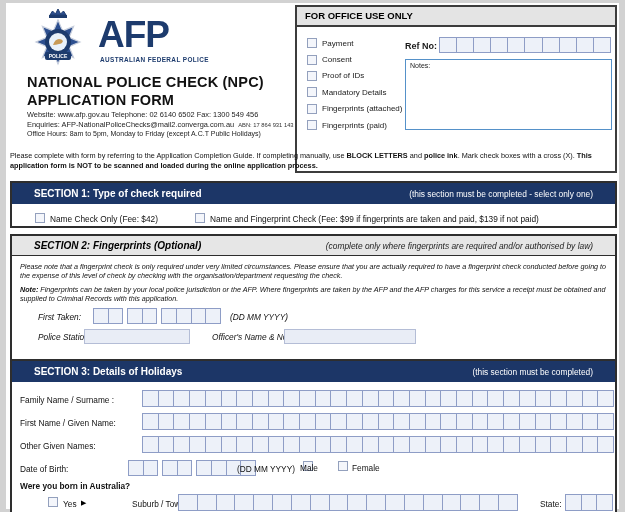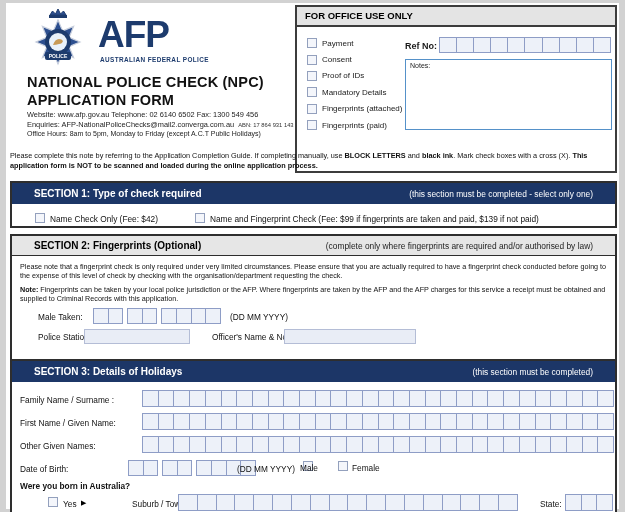--- a/index.html
+++ b/index.html
@@ -113,45 +113,45 @@
       <span class="cell"></span>
       <span class="cell"></span>
       <span class="cell"></span>
     </div>
   <div class="abs notes-box" style="left:108px; top:52px; width:207px; height:71px;">
     <div class="notes-label">Notes:</div>
   </div>
 </div>
 
 <div class="abs intro" style="left:10px; top:151px; width:606px;">
-  <span>Please complete this note by referring to the Application Completion Guide. If completing manually, use </span><span class="b">BLOCK LETTERS</span><span> and </span><span class="b">black ink</span><span>. Mark check boxes with a cross (X).</span>
+  <span>Please complete with form by referring to the Application Completion Guide. If completing manually, use </span><span class="b">BLOCK LETTERS</span><span> and </span><span class="b">police ink</span><span>. Mark check boxes with a cross (X).</span>
   <span class="b">This application form is NOT to be scanned and loaded during the online application process.</span>
 </div>
 
 <div class="abs sec" style="left:10px; top:181px; width:607px; height:47px;">
   <div class="sec-head navy">
     <span class="sec-title">SECTION 1: Type of check required</span>
     <span class="sec-note">(this section must be completed - select only one)</span>
   </div>
   <span class="abs cb" style="left:23px; top:30px;"></span>
   <span class="abs field-label" style="left:38px; top:31px;">Name Check Only (Fee: $42)</span>
   <span class="abs cb" style="left:183px; top:30px;"></span>
   <span class="abs field-label" style="left:198px; top:31px;">Name and Fingerprint Check (Fee: $99 if fingerprints are taken and paid, $139 if not paid)</span>
 </div>
 
-<div class="abs sec" style="left:10px; top:234px; width:607px; height:134px;">
+<div class="abs sec" style="left:10px; top:234px; width:607px; height:134px;font-style:italic;">
   <div class="sec-head gray">
     <span class="sec-title">SECTION 2: Fingerprints (Optional)</span>
     <span class="sec-note" style="color:#222;">(complete only where fingerprints are required and/or authorised by law)</span>
   </div>
   <div class="abs small-para" style="left:8px; top:26px; width:592px;">Please note that a fingerprint check is only required under very limited circumstances. Please ensure that you are actually required to have a fingerprint check conducted before going to the expense of this level of check by checking with the organisation/department requesting the check.</div>
   <div class="abs small-para" style="left:8px; top:49px; width:592px;">
     <span class="b">Note:</span><span> Fingerprints can be taken by your local police jurisdiction or the AFP. Where fingerprints are taken by the AFP and the AFP charges for this service a receipt must be obtained and supplied to Criminal Records with this application.</span>
   </div>
-  <span class="abs field-label" style="left:26px; top:76px;">Male Taken:</span>
+  <span class="abs field-label" style="left:26px; top:76px;">First Taken:</span>
   <div class="abs" style="left:81px; top:72px; display:flex; gap:4px; height:16px;">
     <div class="cellrow dategroup" style="width:30px;">
         <span class="cell"></span>
         <span class="cell"></span>
       </div>
     <div class="cellrow dategroup" style="width:30px;">
         <span class="cell"></span>
         <span class="cell"></span>
       </div>
     <div class="cellrow dategroup" style="width:60px;">

